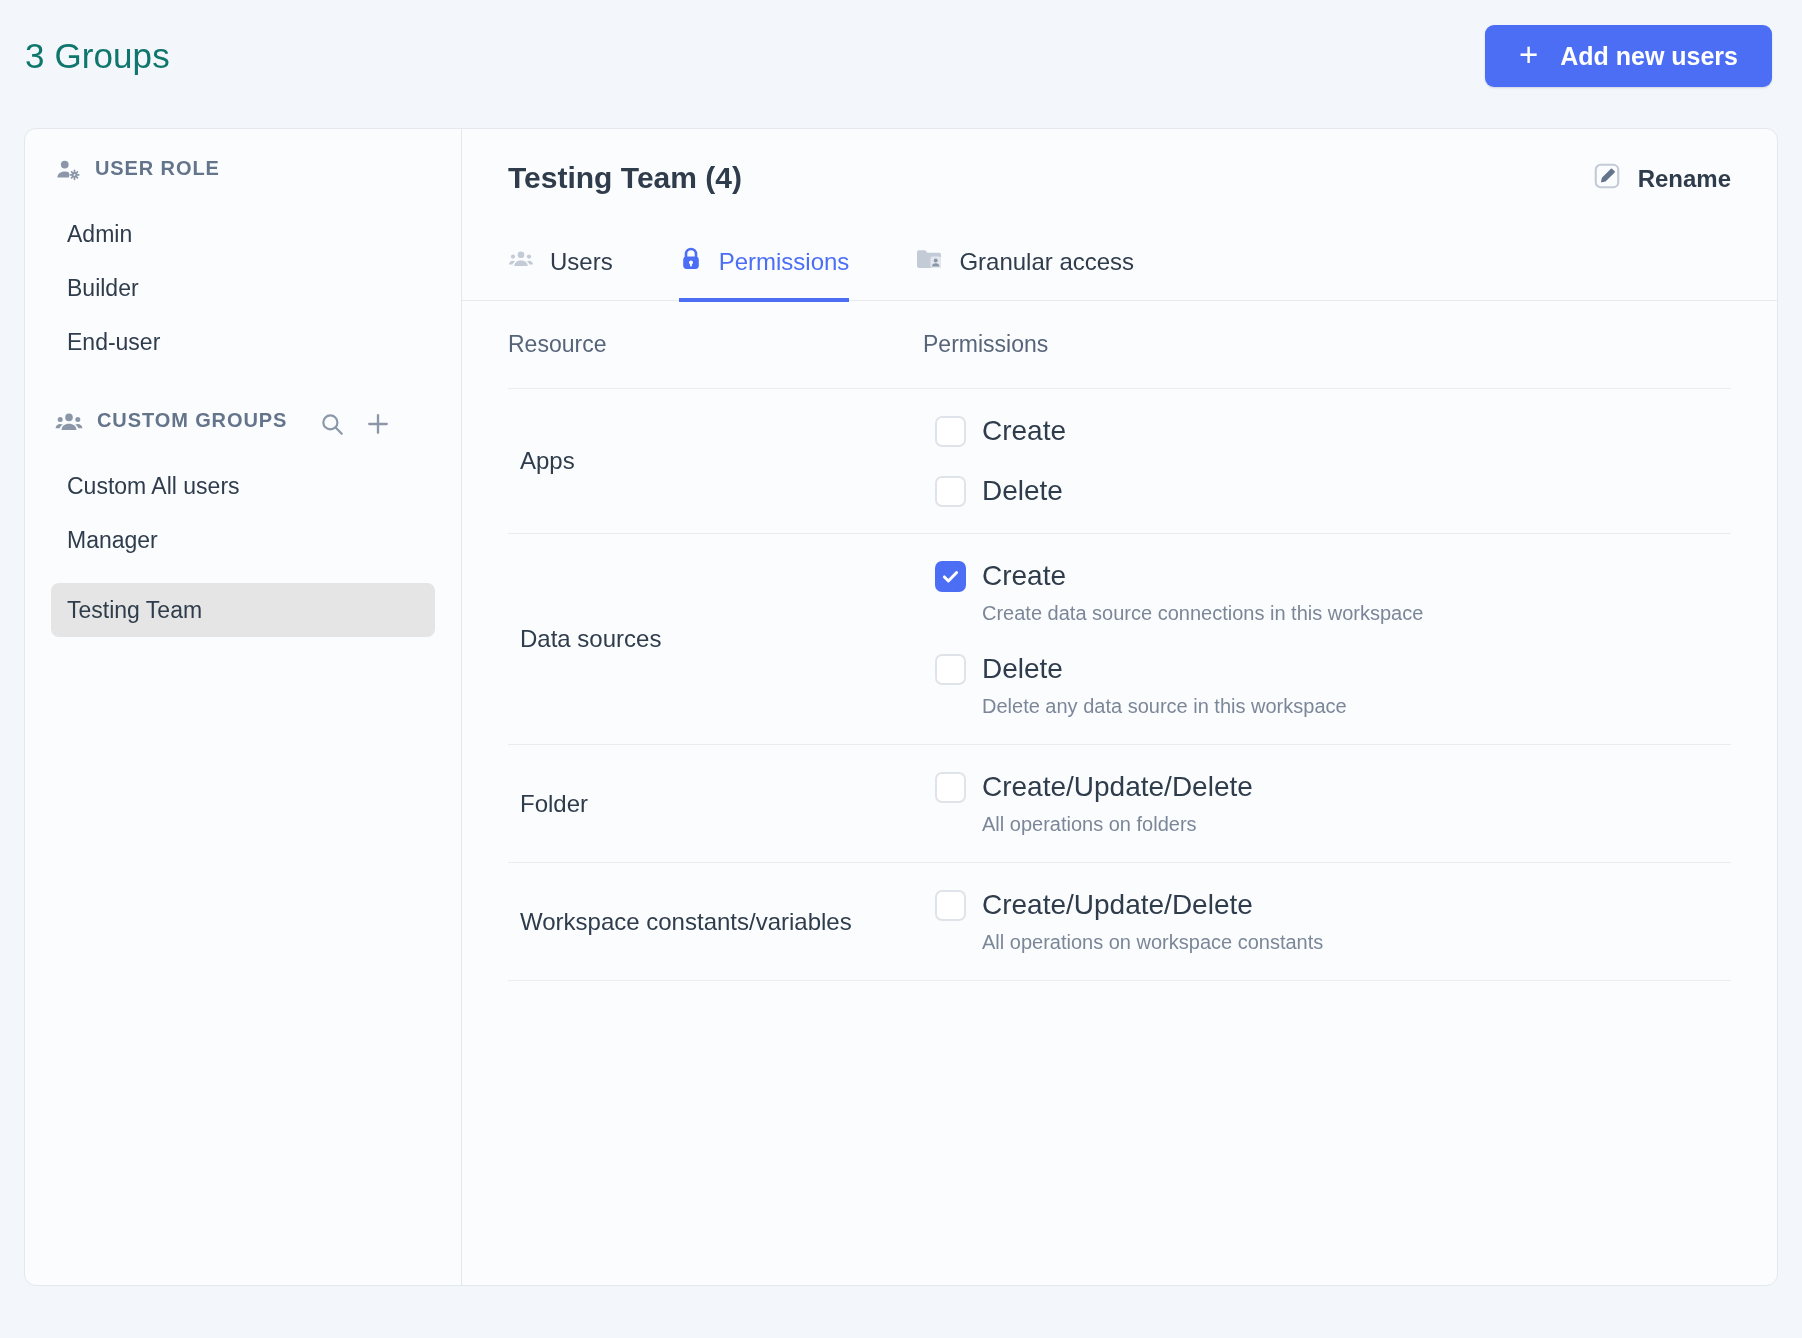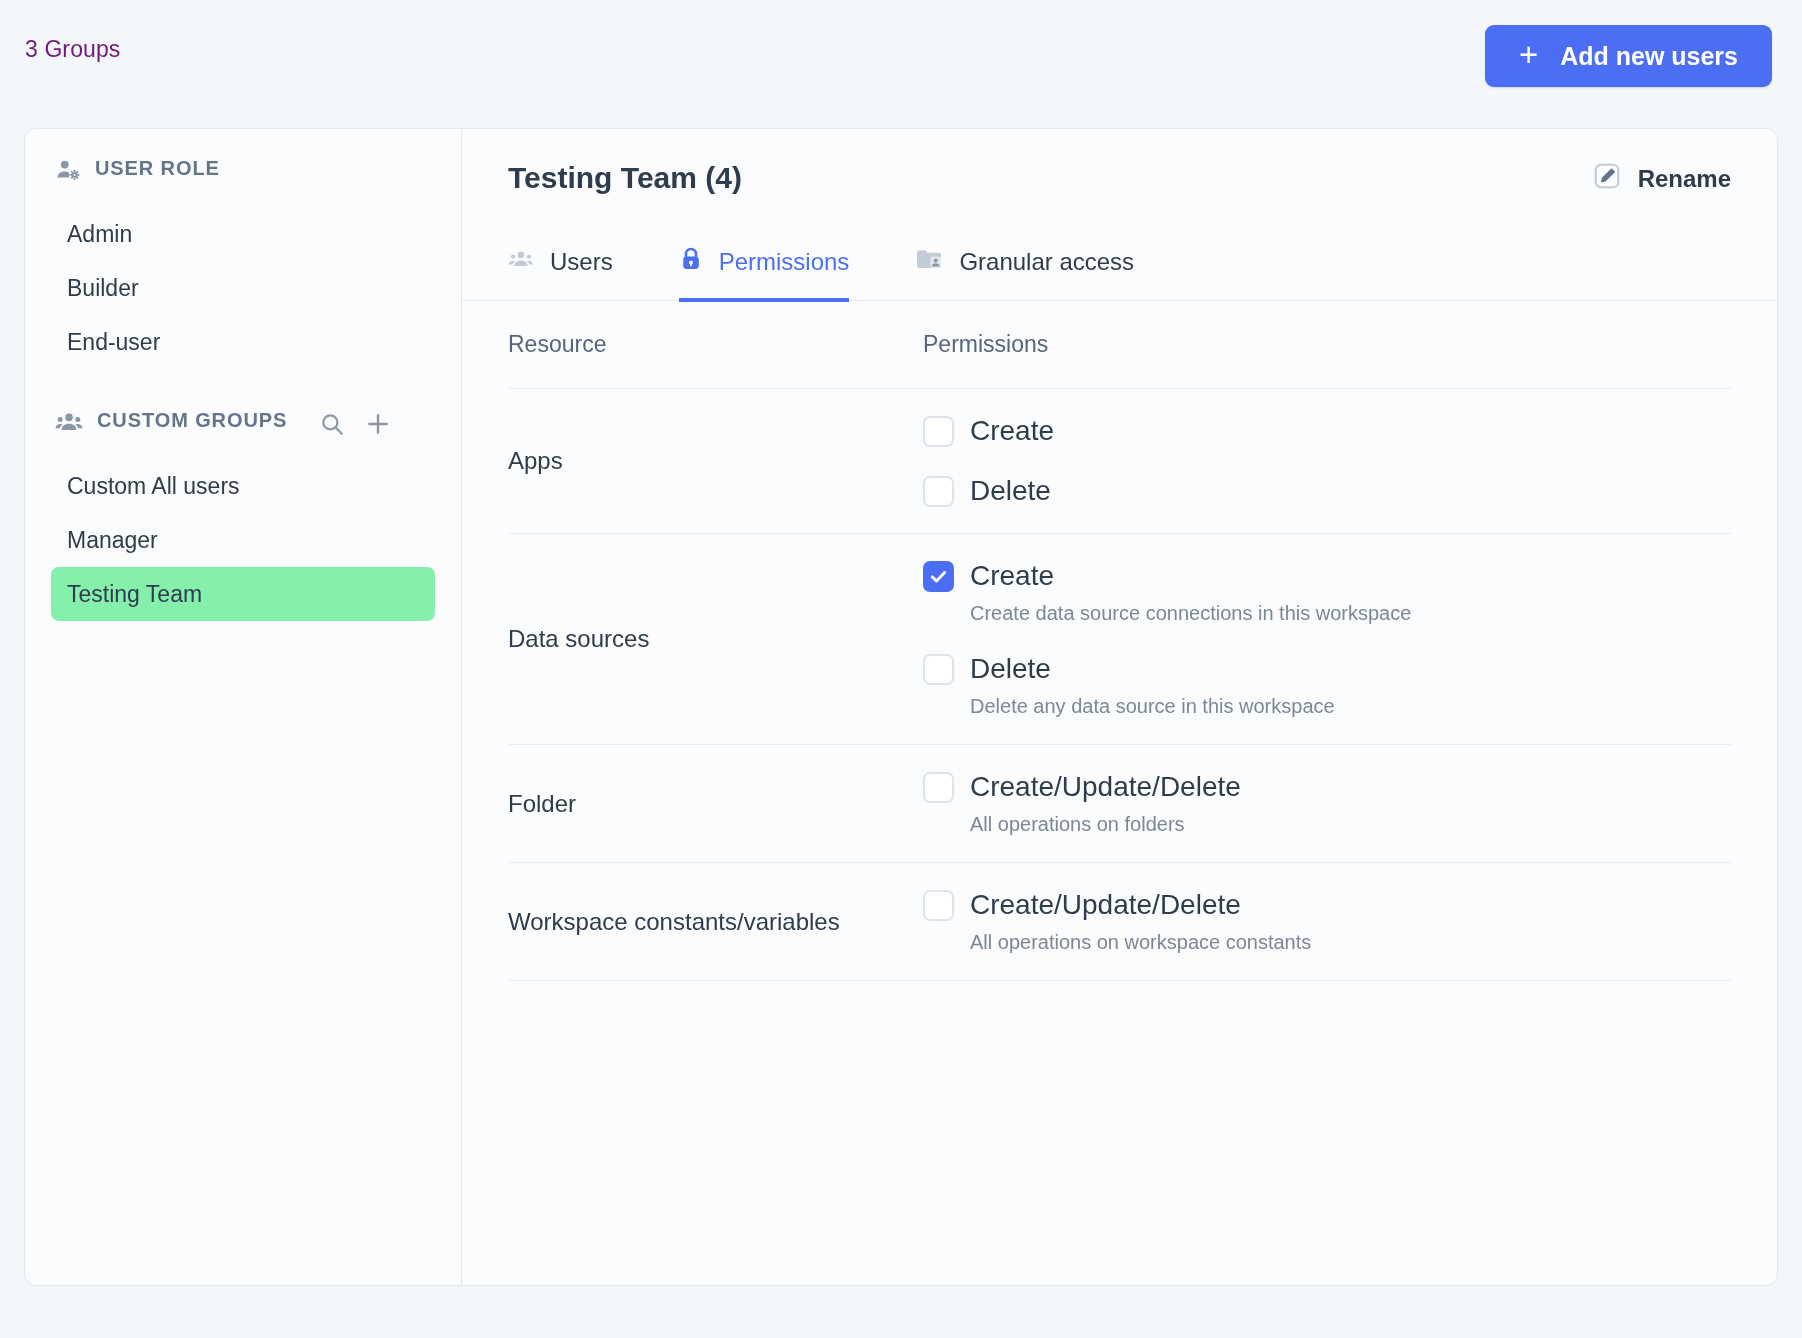--- a/index.html
+++ b/index.html
@@ -11,21 +11,21 @@
   }
 
   
   .topbar {
     position: absolute; left: 0; top: 0;
     width: 1802px; height: 118px;
     background: #f3f6fa;
   }
   .groups-count {
     position: absolute; left: 25px; top: 36px;
-    font-size: 23px; color: #701a75; letter-spacing: .1px;
+    font-size: 35px; color: #0f766e; letter-spacing: .1px;
   }
   .add-group-btn {
     position: absolute; right: 30px; top: 25px;
     height: 62px; padding: 0 34px;
     background: #4b6ef5; color: #fff;
     border: none; border-radius: 9px;
     font-family: "Liberation Sans", sans-serif;
     font-size: 25px; font-weight: bold;
     display: flex; align-items: center; gap: 22px;
     cursor: pointer;
@@ -71,21 +71,21 @@
   }
 
   .nav-item {
     margin: 0 26px; height: 54px;
     display: flex; align-items: center;
     padding: 0 16px;
     font-size: 23px; color: #2f3c4c;
     border-radius: 8px;
     cursor: pointer;
   }
-  .nav-item.selected { background: #86efac; }
+  .nav-item.selected { background: #e5e5e5; margin-top: 16px; }
   .spacer-block { height: 40px; }
 
   
   .main {
     flex: 1 1 auto; height: 100%;
     position: relative;
   }
   .main-header {
     position: relative; height: 110px;
     padding: 0 46px;
@@ -131,21 +131,21 @@
   .col-resource { width: 415px; flex: 0 0 415px; }
   .col-perms { flex: 1 1 auto; }
 
   .perm-row {
     display: flex; align-items: center;
     border-bottom: 1px solid #e9edf2;
     padding: 26px 0;
   }
   .res-name {
     width: 415px; flex: 0 0 415px;
-    font-size: 24px; color: #2f3c4c;
+    font-size: 24px; color: #2f3c4c; margin-left: 12px;
   }
   .perm-list { flex: 1 1 auto; }
   .perm-entry { margin-bottom: 28px; }
   .perm-entry:last-child { margin-bottom: 0; }
   .perm-line { display: flex; align-items: center; gap: 16px; }
   .chk {
     width: 31px; height: 31px; flex: 0 0 31px;
     border: 2px solid #dfe4ea; border-radius: 7px;
     background: #fff; cursor: pointer;
     display: flex; align-items: center; justify-content: center;

